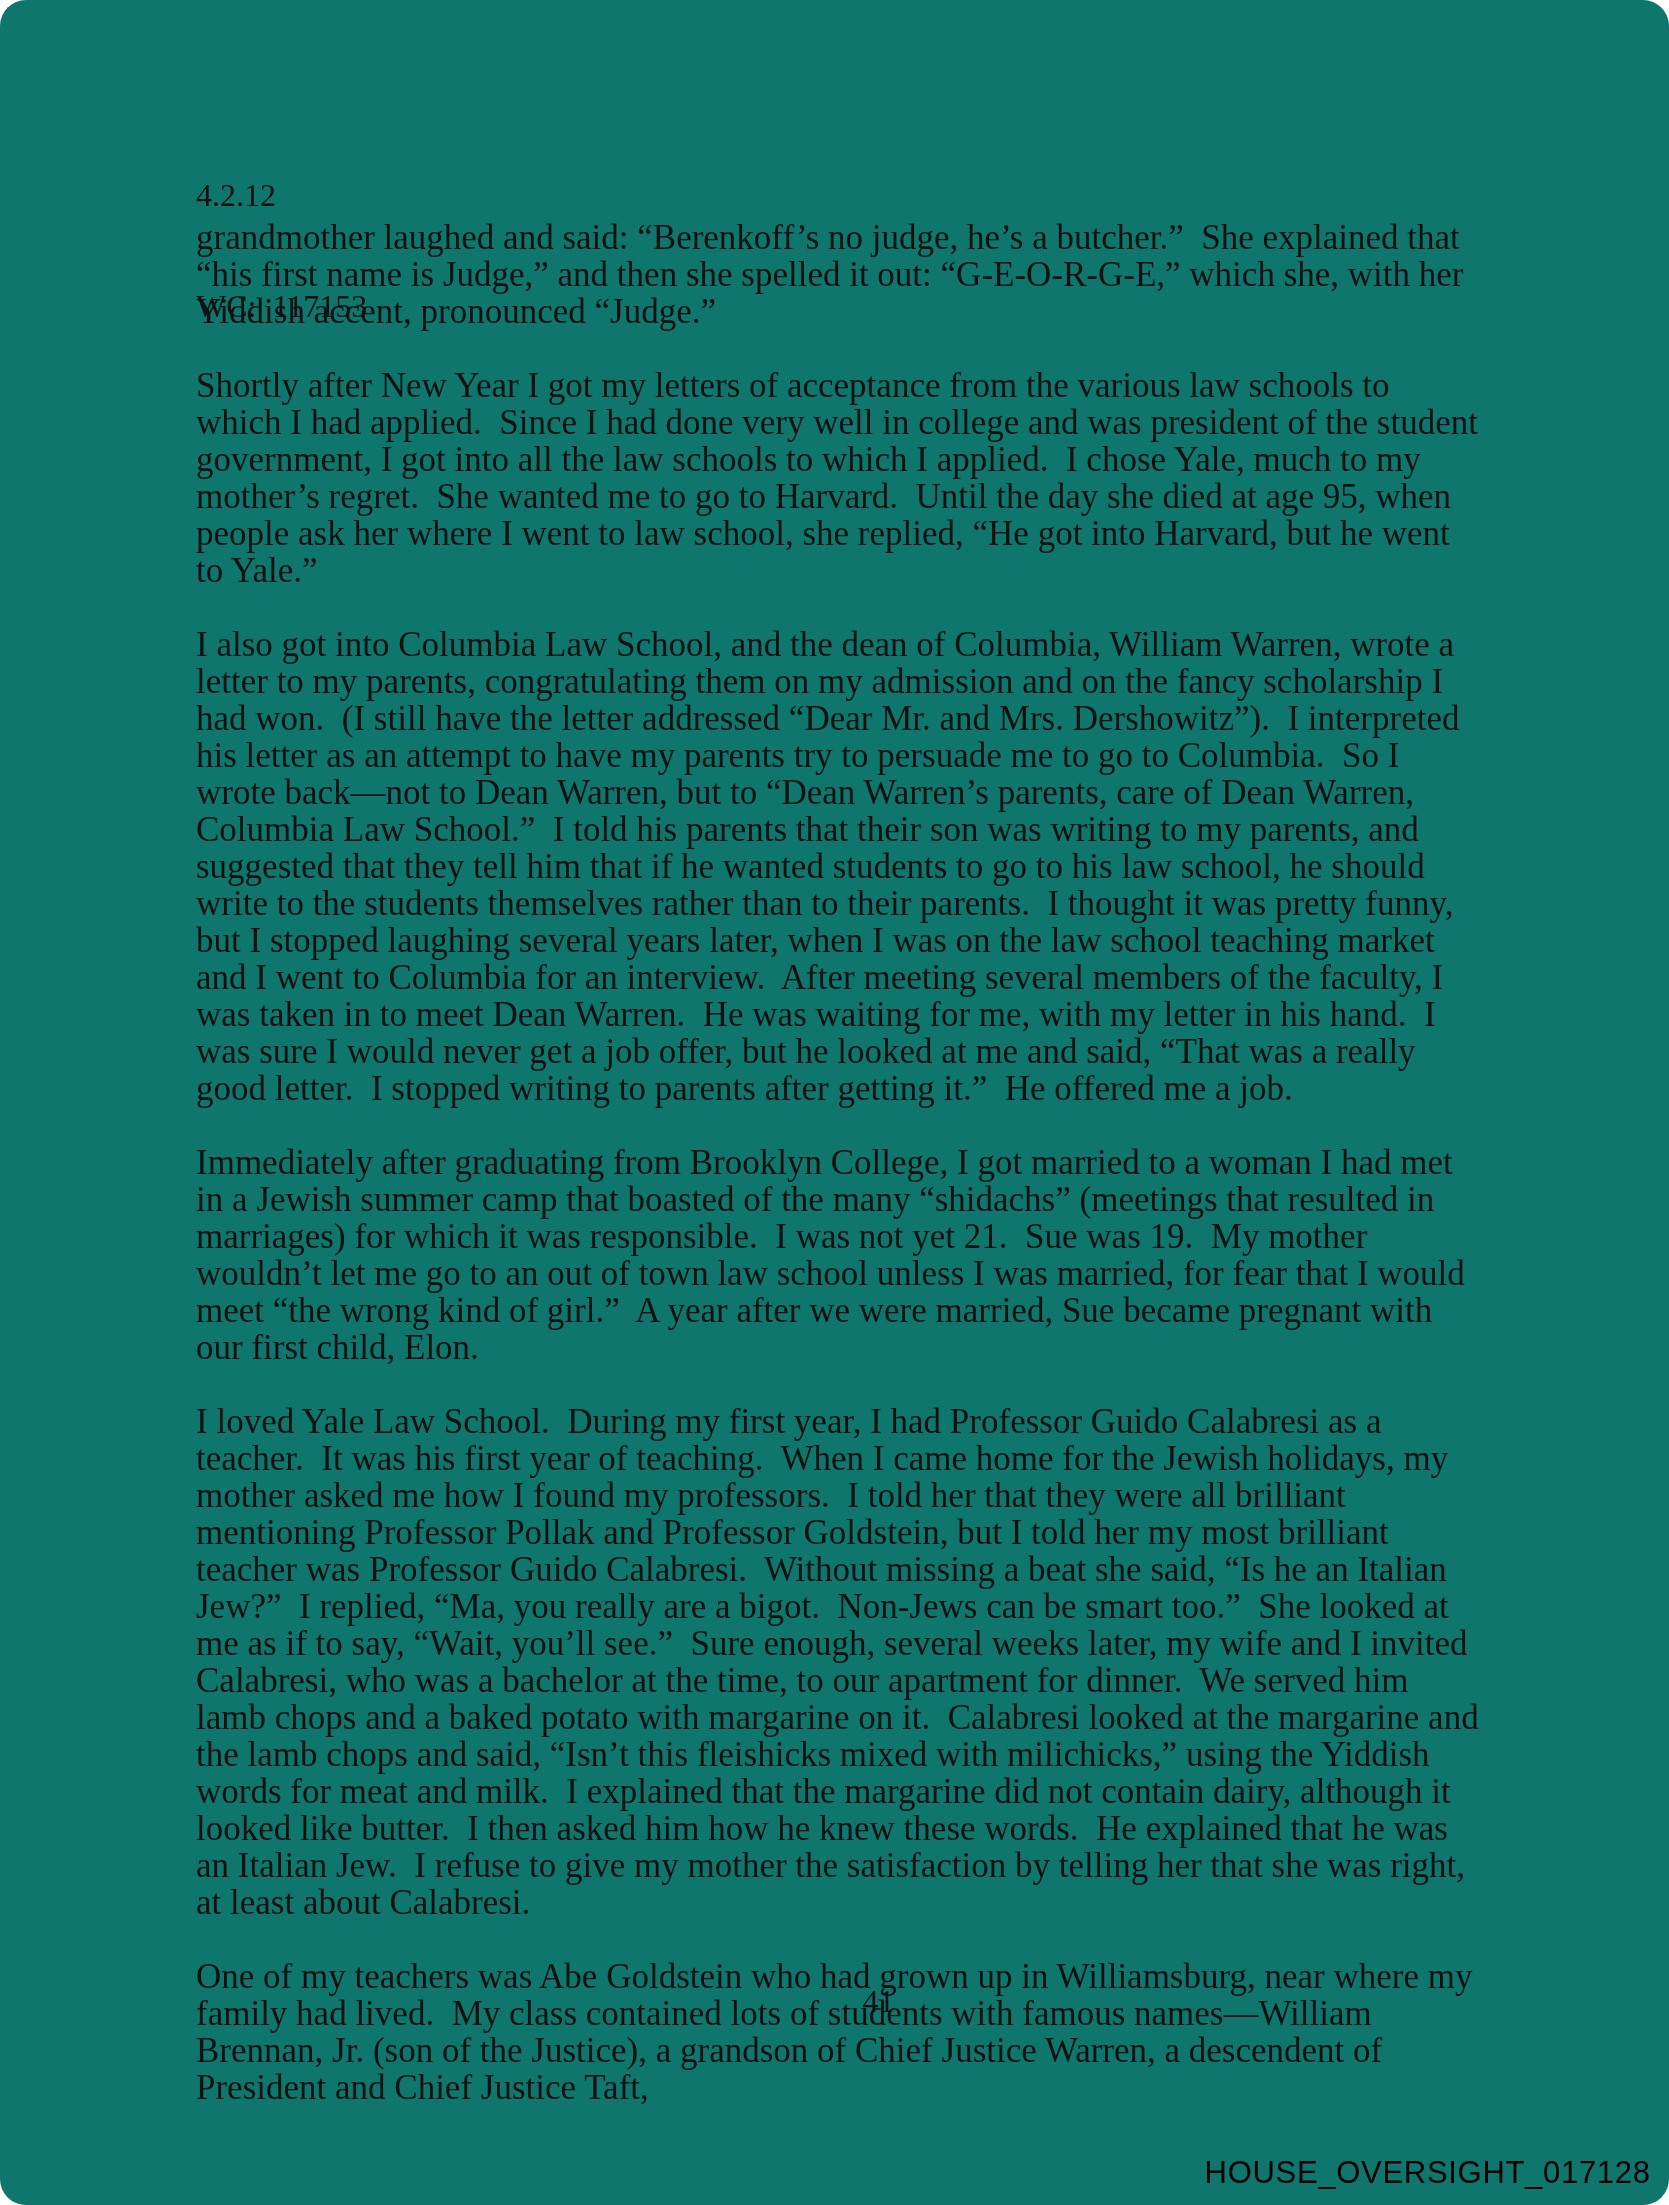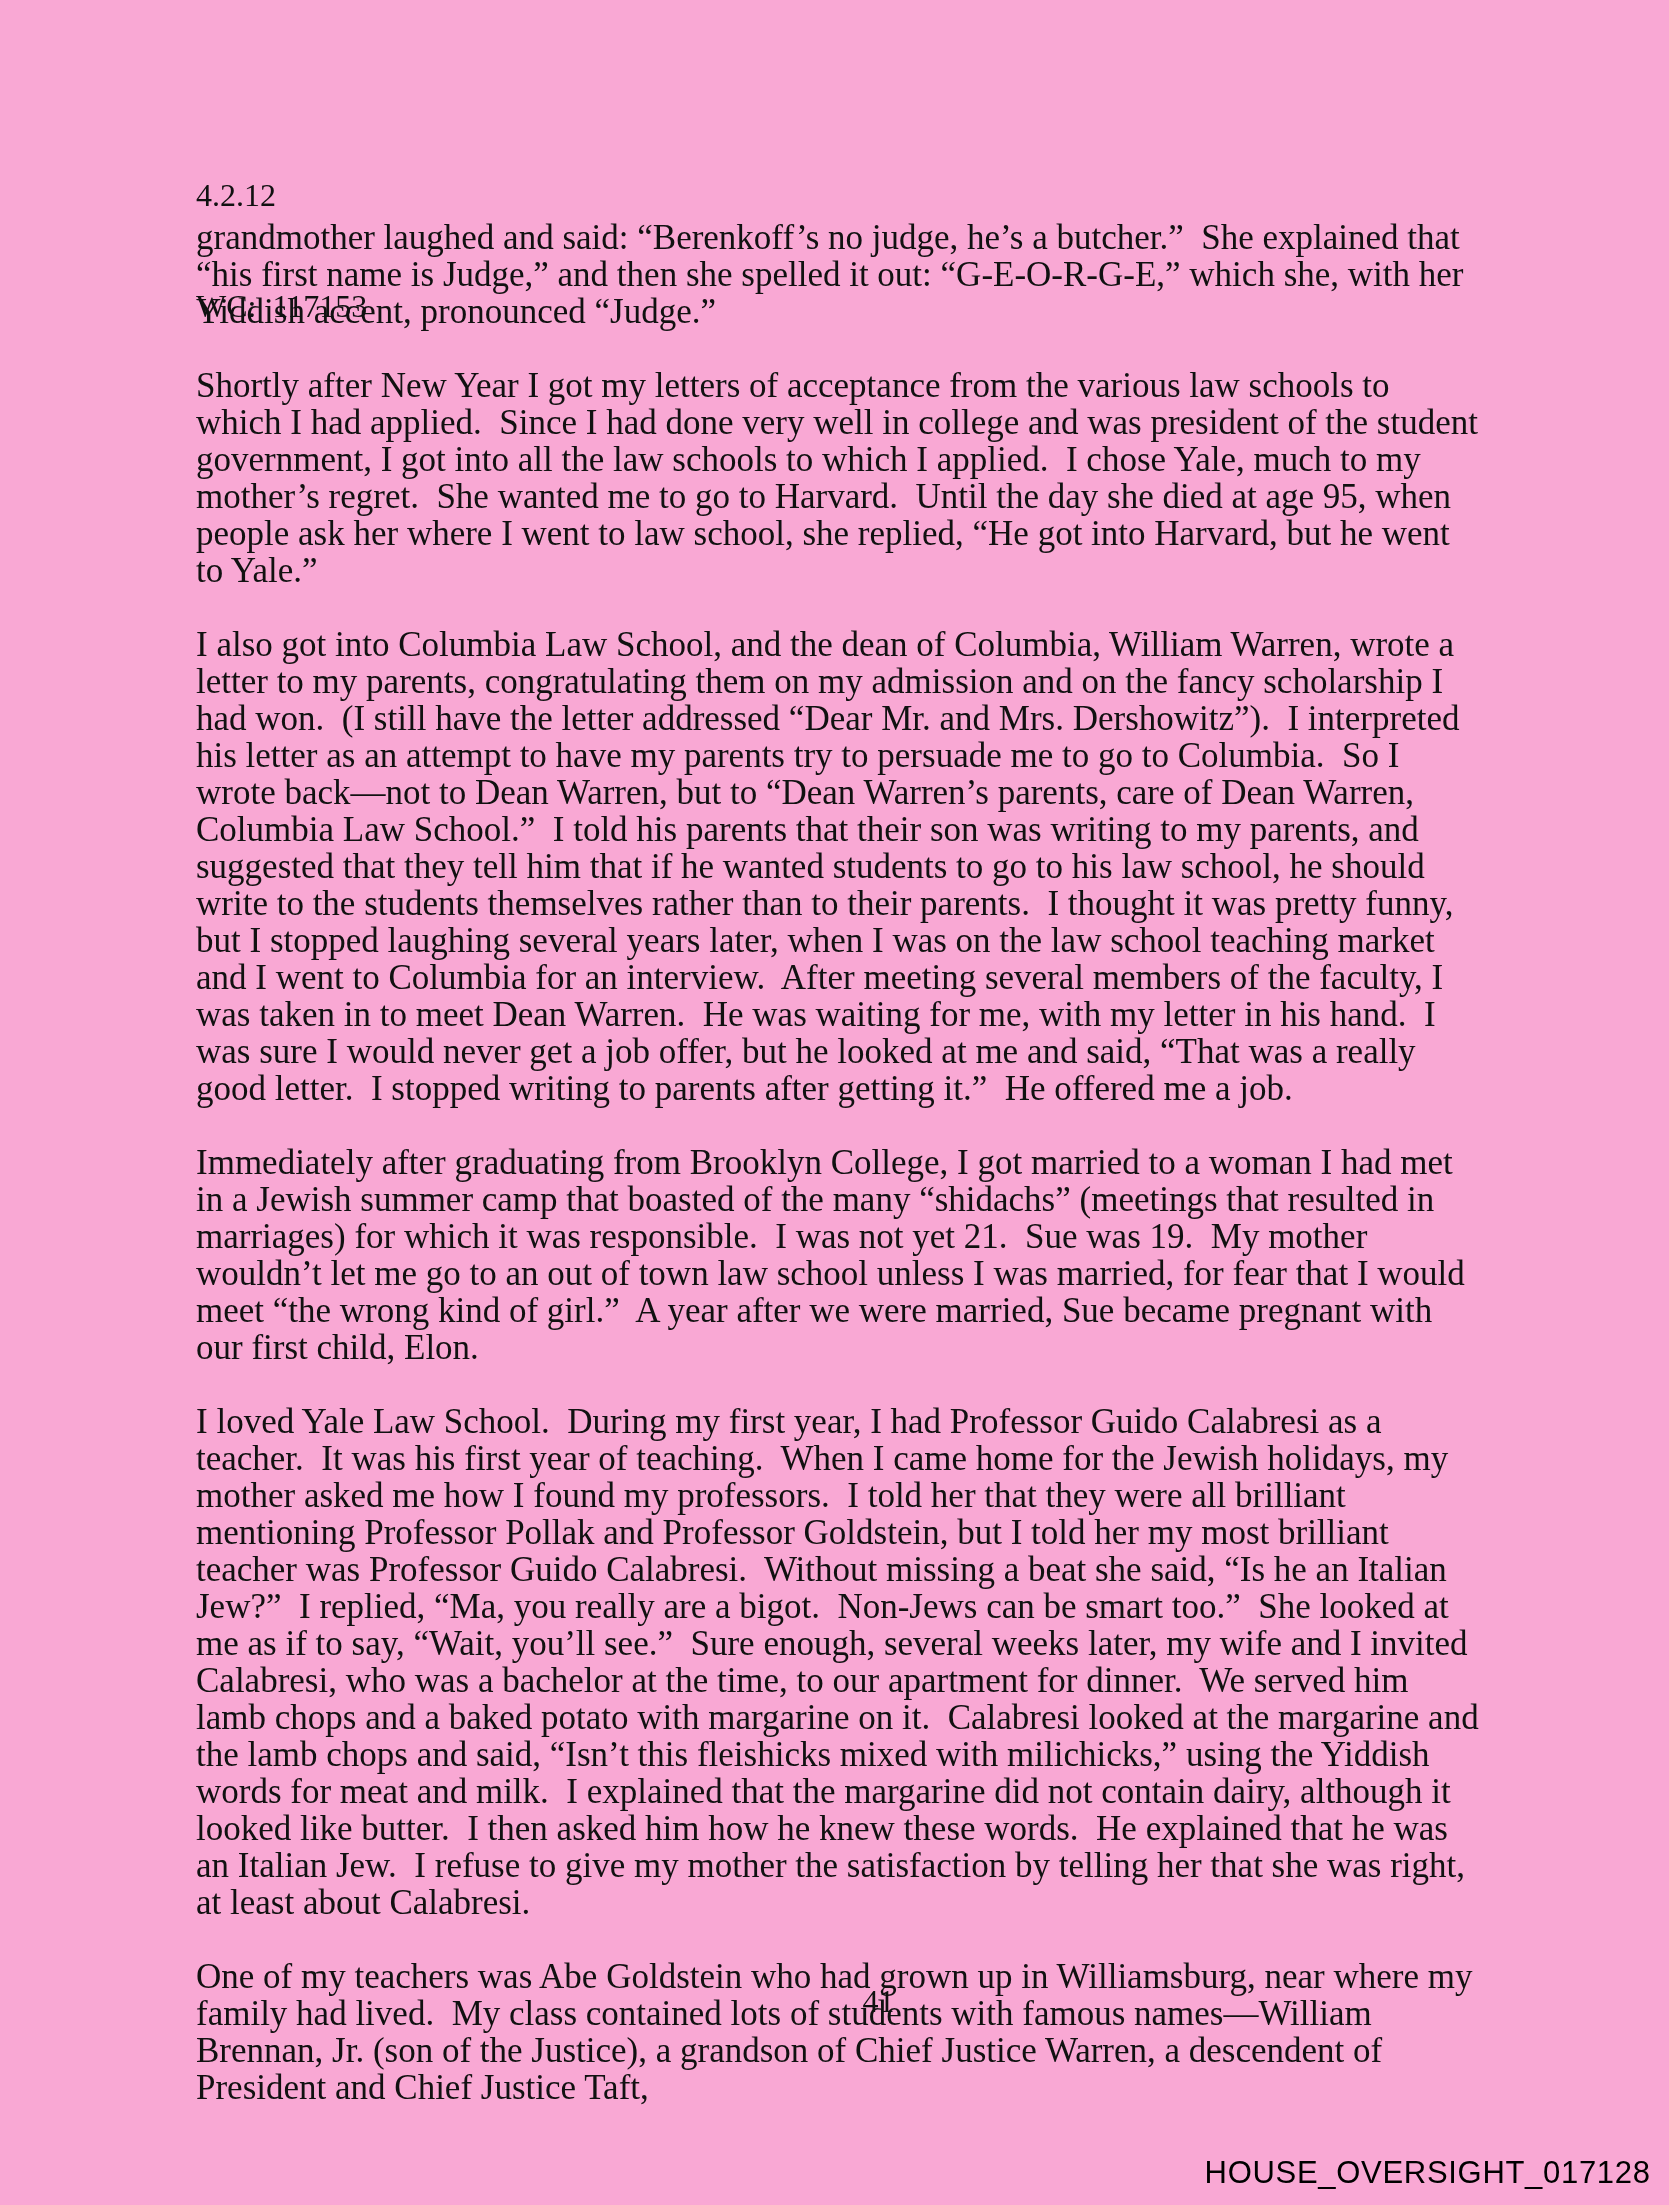--- a/index.html
+++ b/index.html
@@ -4,24 +4,25 @@
 <style>
   html, body {
     margin: 0;
     padding: 0;
     background: #ffffff;
   }
   .page {
     position: relative;
     width: 1669px;
     height: 2205px;
-    background: #f9a8d4;
+    background: #0f766e;
     font-family: "Liberation Serif", serif;
     color: #111111;
     overflow: hidden;
+    border-radius: 26px;
   }
   .doc-header {
     position: absolute;
     left: 196px;
     top: 103px;
     font-size: 32px;
     line-height: 37px;
     white-space: pre-wrap;
   }
   .doc-body {

